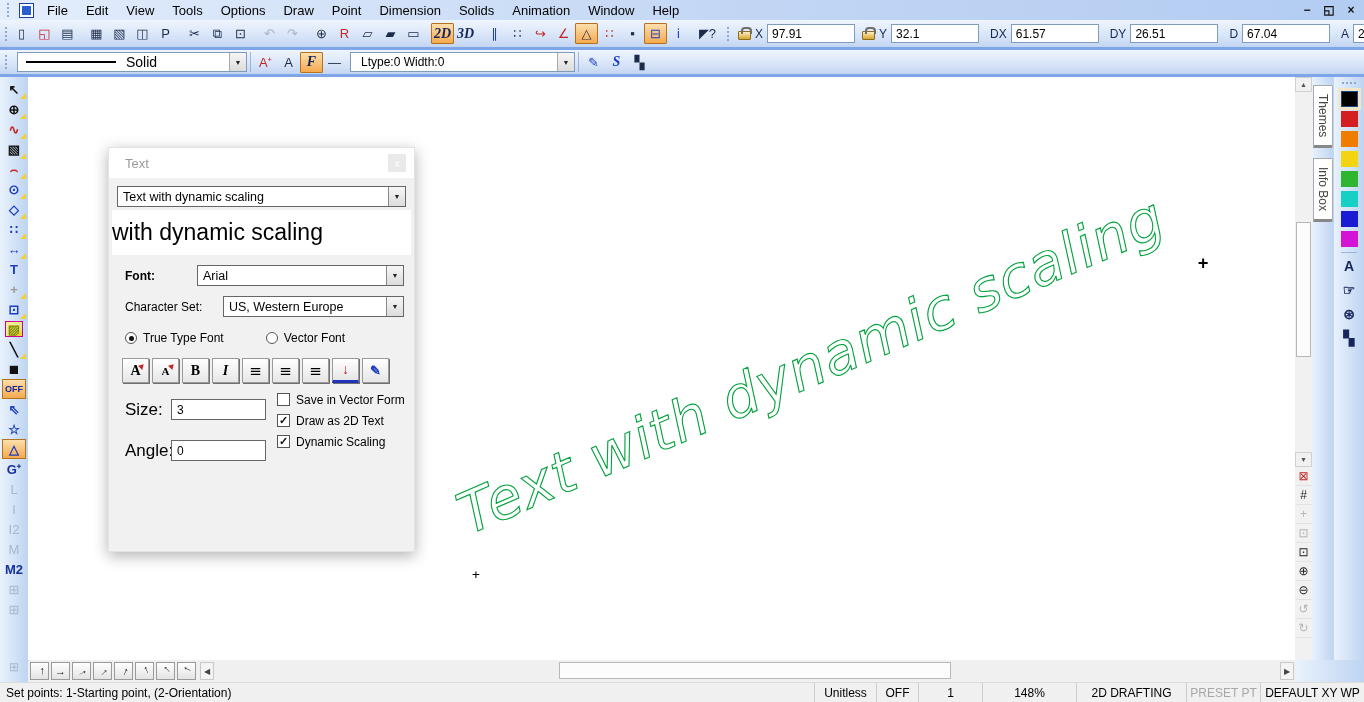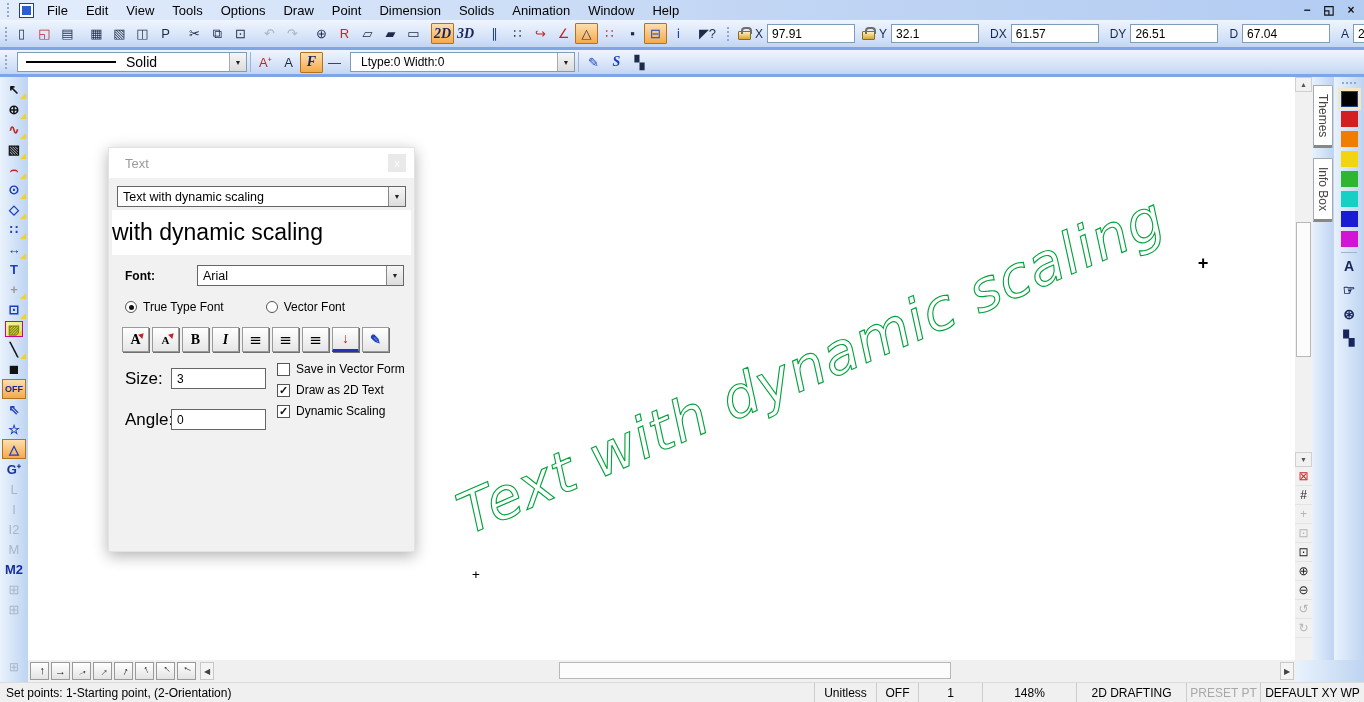--- a/index.html
+++ b/index.html
@@ -86,21 +86,21 @@
   .fmt-btn.lines { font-family:"DejaVu Sans",sans-serif; font-weight:normal; font-size:15px; }
   .fmt-btn.red { color:#c22525; border-bottom:3px solid #2233bb; }
   .fmt-btn.blue { color:#1b3fc0; font-size:13px; }
   .fmt-btn.accent::after { content:""; position:absolute; right:2px; top:2px; border:3px solid transparent; border-bottom:5px solid #c22525; transform:rotate(45deg); }
   .szang { position:relative; margin-top:16px; height:90px; }
   .sz-row { display:flex; align-items:center; margin:0 0 0 16px; }
   .sz-row + .sz-row { margin-top:20px; }
   .sz-label { width:46px; font-size:17px; }
   .sz-input { width:95px; height:21px; border:1px solid #666; background:#fff; font-size:12px; padding-left:5px; font-family:"Liberation Sans",sans-serif; }
   .checks { position:absolute; left:168px; top:-6px; display:flex; flex-direction:column; gap:7px; }
-  .check { display:flex; align-items:flex-end; font-size:12px; white-space:nowrap; }
+  .check { display:flex; align-items:flex-start; font-size:12px; white-space:nowrap; }
   .checkbox { width:13px; height:13px; border:1px solid #555; background:#fff; margin-right:6px; display:flex; align-items:center; justify-content:center; font-size:11px; font-weight:bold; color:#111; line-height:1; }
 
   
   .vscroll { width:17px; flex:0 0 auto; background:#f1f1f1; display:flex; flex-direction:column; }
   .vs-btn { height:15px; background:#f1f1f1; border:1px solid #d0d0d0; display:flex; align-items:center; justify-content:center; font-size:7px; color:#555; }
   .vs-track { flex:0 0 360px; position:relative; }
   .vs-thumb { position:absolute; left:1px; top:130px; width:15px; height:135px; background:#fcfcfc; border:1px solid #b8b8b8; }
   .rtool-stack { display:flex; flex-direction:column; align-items:center; background:#f1f1f1; }
   .rtool { width:17px; height:19px; display:flex; align-items:center; justify-content:center; font-size:12px; color:#222; border-bottom:1px solid #e3e3e3; }
   .rtool.gray { color:#b5b5b5; }
@@ -318,20 +318,27 @@
           <span class="combo-arrow">▼</span>
         </div>
         <div class="preview">with dynamic scaling</div>
         <div class="frow">
           <span class="flabel w1">Font:</span>
           <div class="dlg-combo">
             <span class="val">Arial</span>
             <span class="combo-arrow">▼</span>
           </div>
         </div>
+        <div class="frow">
+          <span class="flabel w2">Character Set:</span>
+          <div class="dlg-combo">
+            <span class="val">US, Western Europe</span>
+            <span class="combo-arrow">▼</span>
+          </div>
+        </div>
         <div class="radios">
           <span class="radio sel"></span>
           <span>True Type Font</span>
           <span class="radio radio2"></span>
           <span>Vector Font</span>
         </div>
         <div class="fmt-row">
 
         <span class="fmt-btn accent">A</span>
             <span class="fmt-btn accent small">A</span>

